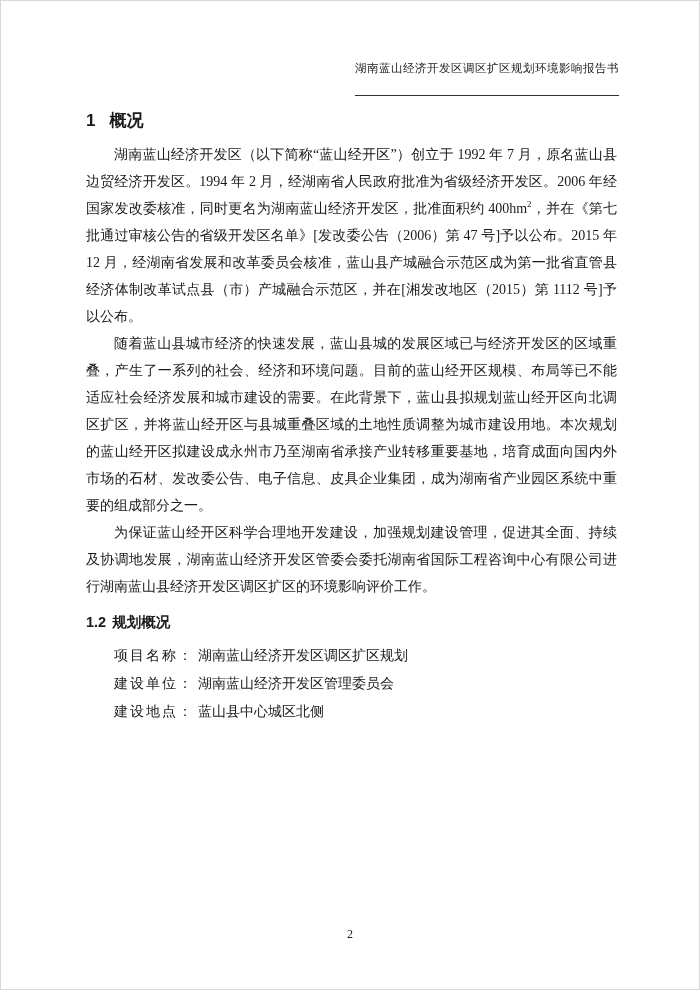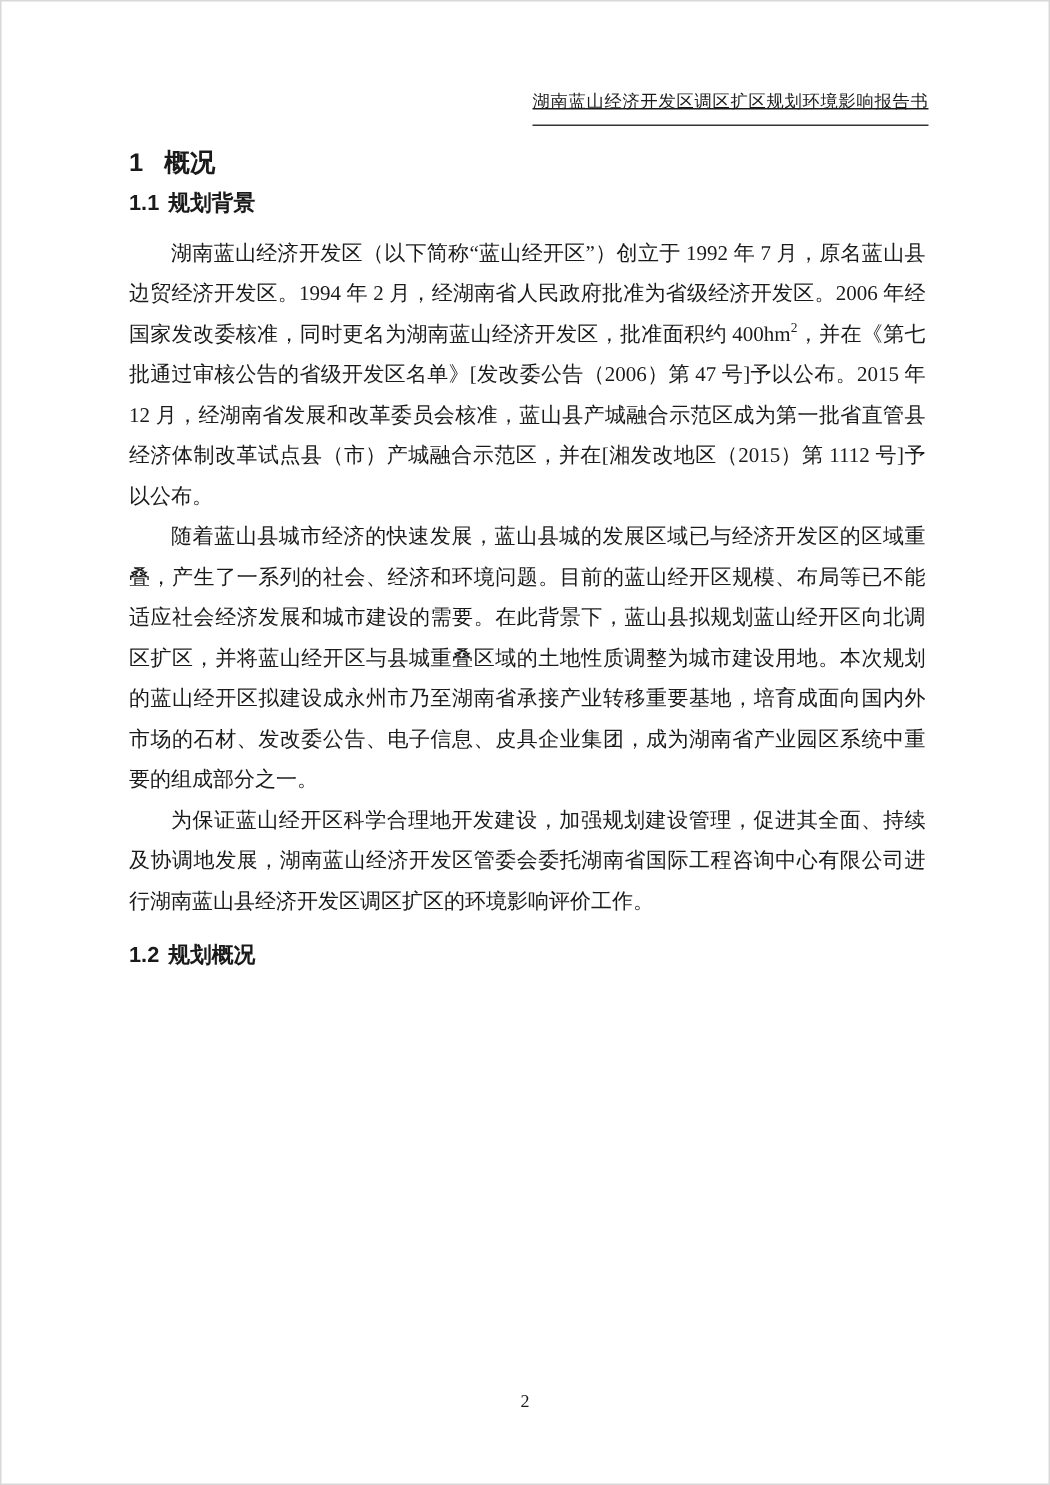--- a/index.html
+++ b/index.html
@@ -19,23 +19,22 @@
   }
   .doc-header {
     margin: 60px 80px 0 85px;
     text-align: right;
     font-size: 11.5px;
     line-height: 14px;
   }
   .doc-header .header-text {
     display: inline-block;
     border-bottom: 1.5px solid #333333;
-    padding-bottom: 8px;
+    padding-bottom: 20px;
     letter-spacing: 0.5px;
-    text-decoration: underline;
   }
   .content { margin: 0 82px 0 85px; }
   .heading {
     font-family: "Liberation Sans", "DejaVu Sans", sans-serif;
     font-weight: bold;
     line-height: 18px;
   }
   .h1 { margin-top: 16px; font-size: 17px; }
   .h1 .num { margin-right: 14px; }
   .h2 { margin-top: 9px; font-size: 14.5px; }
@@ -72,34 +71,42 @@
   <div class="doc-header">
     <span class="header-text">湖南蓝山经济开发区调区扩区规划环境影响报告书</span>
   </div>
 
   <div class="content">
 
     <div class="heading h1">
       <span class="num">1</span><span>概况</span>
     </div>
 
-    <div class="heading h2">
-      <span class="num">1.1</span><span>规划背景</span>
-    </div>
 
     <div class="body-text">
       <p class="para"><span>湖南蓝山经济开发区（以下简称“蓝山经开区”）创立于 1992 年 7 月，原名蓝山县边贸经济开发区。1994 年 2 月，经湖南省人民政府批准为省级经济开发区。2006 年经国家发改委核准，同时更名为湖南蓝山经济开发区，批准面积约 400hm</span><sup>2</sup><span>，并在《第七批通过审核公告的省级开发区名单》[发改委公告（2006）第 47 号]予以公布。2015 年 12 月，经湖南省发展和改革委员会核准，蓝山县产城融合示范区成为第一批省直管县经济体制改革试点县（市）产城融合示范区，并在[湘发改地区（2015）第 1112 号]予以公布。</span></p>
       <p class="para">随着蓝山县城市经济的快速发展，蓝山县城的发展区域已与经济开发区的区域重叠，产生了一系列的社会、经济和环境问题。目前的蓝山经开区规模、布局等已不能适应社会经济发展和城市建设的需要。在此背景下，蓝山县拟规划蓝山经开区向北调区扩区，并将蓝山经开区与县城重叠区域的土地性质调整为城市建设用地。本次规划的蓝山经开区拟建设成永州市乃至湖南省承接产业转移重要基地，培育成面向国内外市场的石材、发改委公告、电子信息、皮具企业集团，成为湖南省产业园区系统中重要的组成部分之一。</p>
       <p class="para">为保证蓝山经开区科学合理地开发建设，加强规划建设管理，促进其全面、持续及协调地发展，湖南蓝山经济开发区管委会委托湖南省国际工程咨询中心有限公司进行湖南蓝山县经济开发区调区扩区的环境影响评价工作。</p>
     </div>
 
     <div class="heading h2 h2-lower">
       <span class="num">1.2</span><span>规划概况</span>
     </div>
 
+    <div class="overview">
+      <div class="overview-item">
+        <span class="label">项目名称：</span><span class="value">湖南蓝山经济开发区调区扩区规划</span>
+      </div>
+      <div class="overview-item">
+        <span class="label">建设单位：</span><span class="value">湖南蓝山经济开发区管理委员会</span>
+      </div>
+      <div class="overview-item">
+        <span class="label">建设地点：</span><span class="value">蓝山县中心城区北侧</span>
+      </div>
+    </div>
 
   </div>
 
   <div class="footer">
     <span>2</span>
   </div>
 
 </div>
 
 </body></html>

